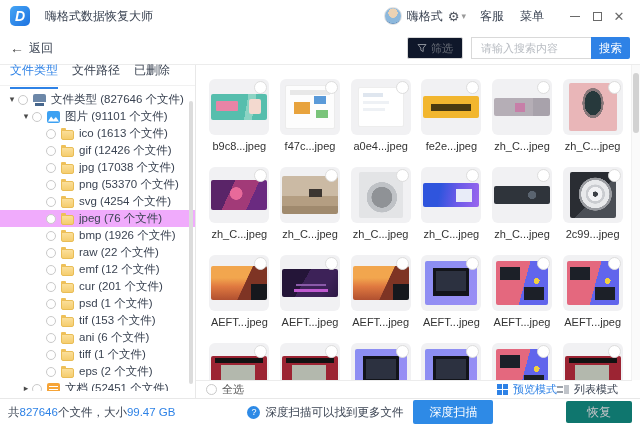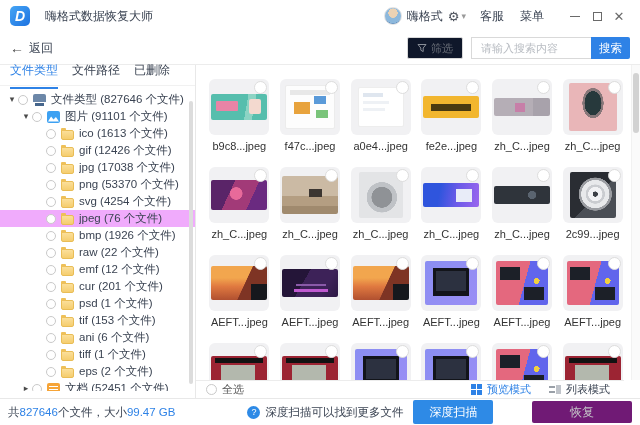--- a/index.html
+++ b/index.html
@@ -87,38 +87,38 @@
   .th-split { width:52px; height:44px; background:radial-gradient(circle 3px at 78% 45%,#f0d040 0 100%,transparent 100%), linear-gradient(#1c2028,#1c2028) 12% 18%/20px 13px no-repeat, linear-gradient(#1c2028,#1c2028) 88% 84%/20px 13px no-repeat, linear-gradient(105deg,#e4687e 0 54%,#6165ec 54%); }
   .th-reds { width:56px; height:30px; background:linear-gradient(#b3b8ad,#b3b8ad) 45% 62%/34px 16px no-repeat, linear-gradient(#121212,#121212) 50% 8%/48px 5px no-repeat, #9c2433; }
 
   
   .watermark { position:absolute; left:96px; top:80px; z-index:5; display:flex; align-items:flex-start; opacity:.95; pointer-events:none; }
   .wm-text { margin-left:6px; }
   .wm-main { font-size:29px; font-weight:bold; color:#3d3d3d; letter-spacing:2px; line-height:1.05; }
   .wm-sub { font-size:10px; font-weight:bold; color:#a5a5a5; letter-spacing:2.5px; margin-top:-2px; }
 
   
-  .gridbar { position:absolute; left:0; right:16px; bottom:0; height:18px; background:#fff; border-top:1px solid #ececec; display:flex; align-items:center; padding:0 14px 0 10px; z-index:10; font-size:11px; }
+  .gridbar { position:absolute; left:0; right:8px; bottom:0; height:18px; background:#fff; border-top:1px solid #ececec; display:flex; align-items:center; padding:0 14px 0 10px; z-index:10; font-size:11px; }
   .selall { display:flex; align-items:center; gap:5px; color:#555; }
   .selradio { width:11px; height:11px; border:1px solid #c9c9c9; border-radius:50%; background:#fff; }
-  .modebtns { margin-left:auto; display:flex; align-items:center; gap:18px; }
+  .modebtns { margin-left:auto; display:flex; align-items:center; }
   .modebtn { display:flex; align-items:center; gap:5px; color:#3a4352; }
   .modebtn.active { color:#2e82e6; }
   .ic-grid { width:11px; height:11px; background-image:linear-gradient(#2e82e6,#2e82e6),linear-gradient(#2e82e6,#2e82e6),linear-gradient(#2e82e6,#2e82e6),linear-gradient(#2e82e6,#2e82e6); background-size:5px 5px; background-position:0 0,6px 0,0 6px,6px 6px; background-repeat:no-repeat; }
   .ic-list { width:12px; height:10px; background-image:linear-gradient(#9aa0a8,#9aa0a8),linear-gradient(#9aa0a8,#9aa0a8),linear-gradient(#c0c4ca,#c0c4ca); background-size:6px 2px,6px 2px,5px 9px; background-position:0 1px,0 6px,7px 0; background-repeat:no-repeat; }
   .main-scroll-track { position:absolute; top:0; right:0; bottom:18px; width:9px; background:#fafafa; border-left:1px solid #f1f1f1; z-index:8; }
   .main-scroll-thumb { position:absolute; top:8px; right:1px; width:6px; height:60px; background:#d2d2d2; border-radius:3px; }
 
   
   .statusbar { height:27px; border-top:1px solid #e8e8e8; display:flex; align-items:center; padding:0 8px; font-size:11.5px; color:#3a4352; }
   .blue { color:#2e82e6; }
   .hint { display:flex; align-items:center; gap:5px; margin-left:72px; }
   .qicon { width:13px; height:13px; border-radius:50%; background:#2e8ae6; color:#fff; font-size:9px; display:flex; align-items:center; justify-content:center; flex:none; }
   .deepscanbtn { margin-left:10px; height:24px; padding:0 16px; background:#2e8ae6; color:#fff; font-size:12px; border:none; border-radius:2px; font-family:inherit; }
-  .recoverbtn { margin-left:auto; height:22px; width:100px; background:#701a75; color:#c2c2c6; font-size:12px; border:none; border-radius:2px; font-family:inherit;text-align:center; }
+  .recoverbtn { margin-left:auto; height:22px; width:66px; background:#0f766e; color:#c2c2c6; font-size:12px; border:none; border-radius:2px; font-family:inherit;text-align:center; }
 </style>
 </head>
 <body>
 
 <div class="window">
 
   <div class="titlebar">
     <div class="applogo">D</div>
     <div class="apptitle">嗨格式数据恢复大师</div>
     <div class="tb-right">

